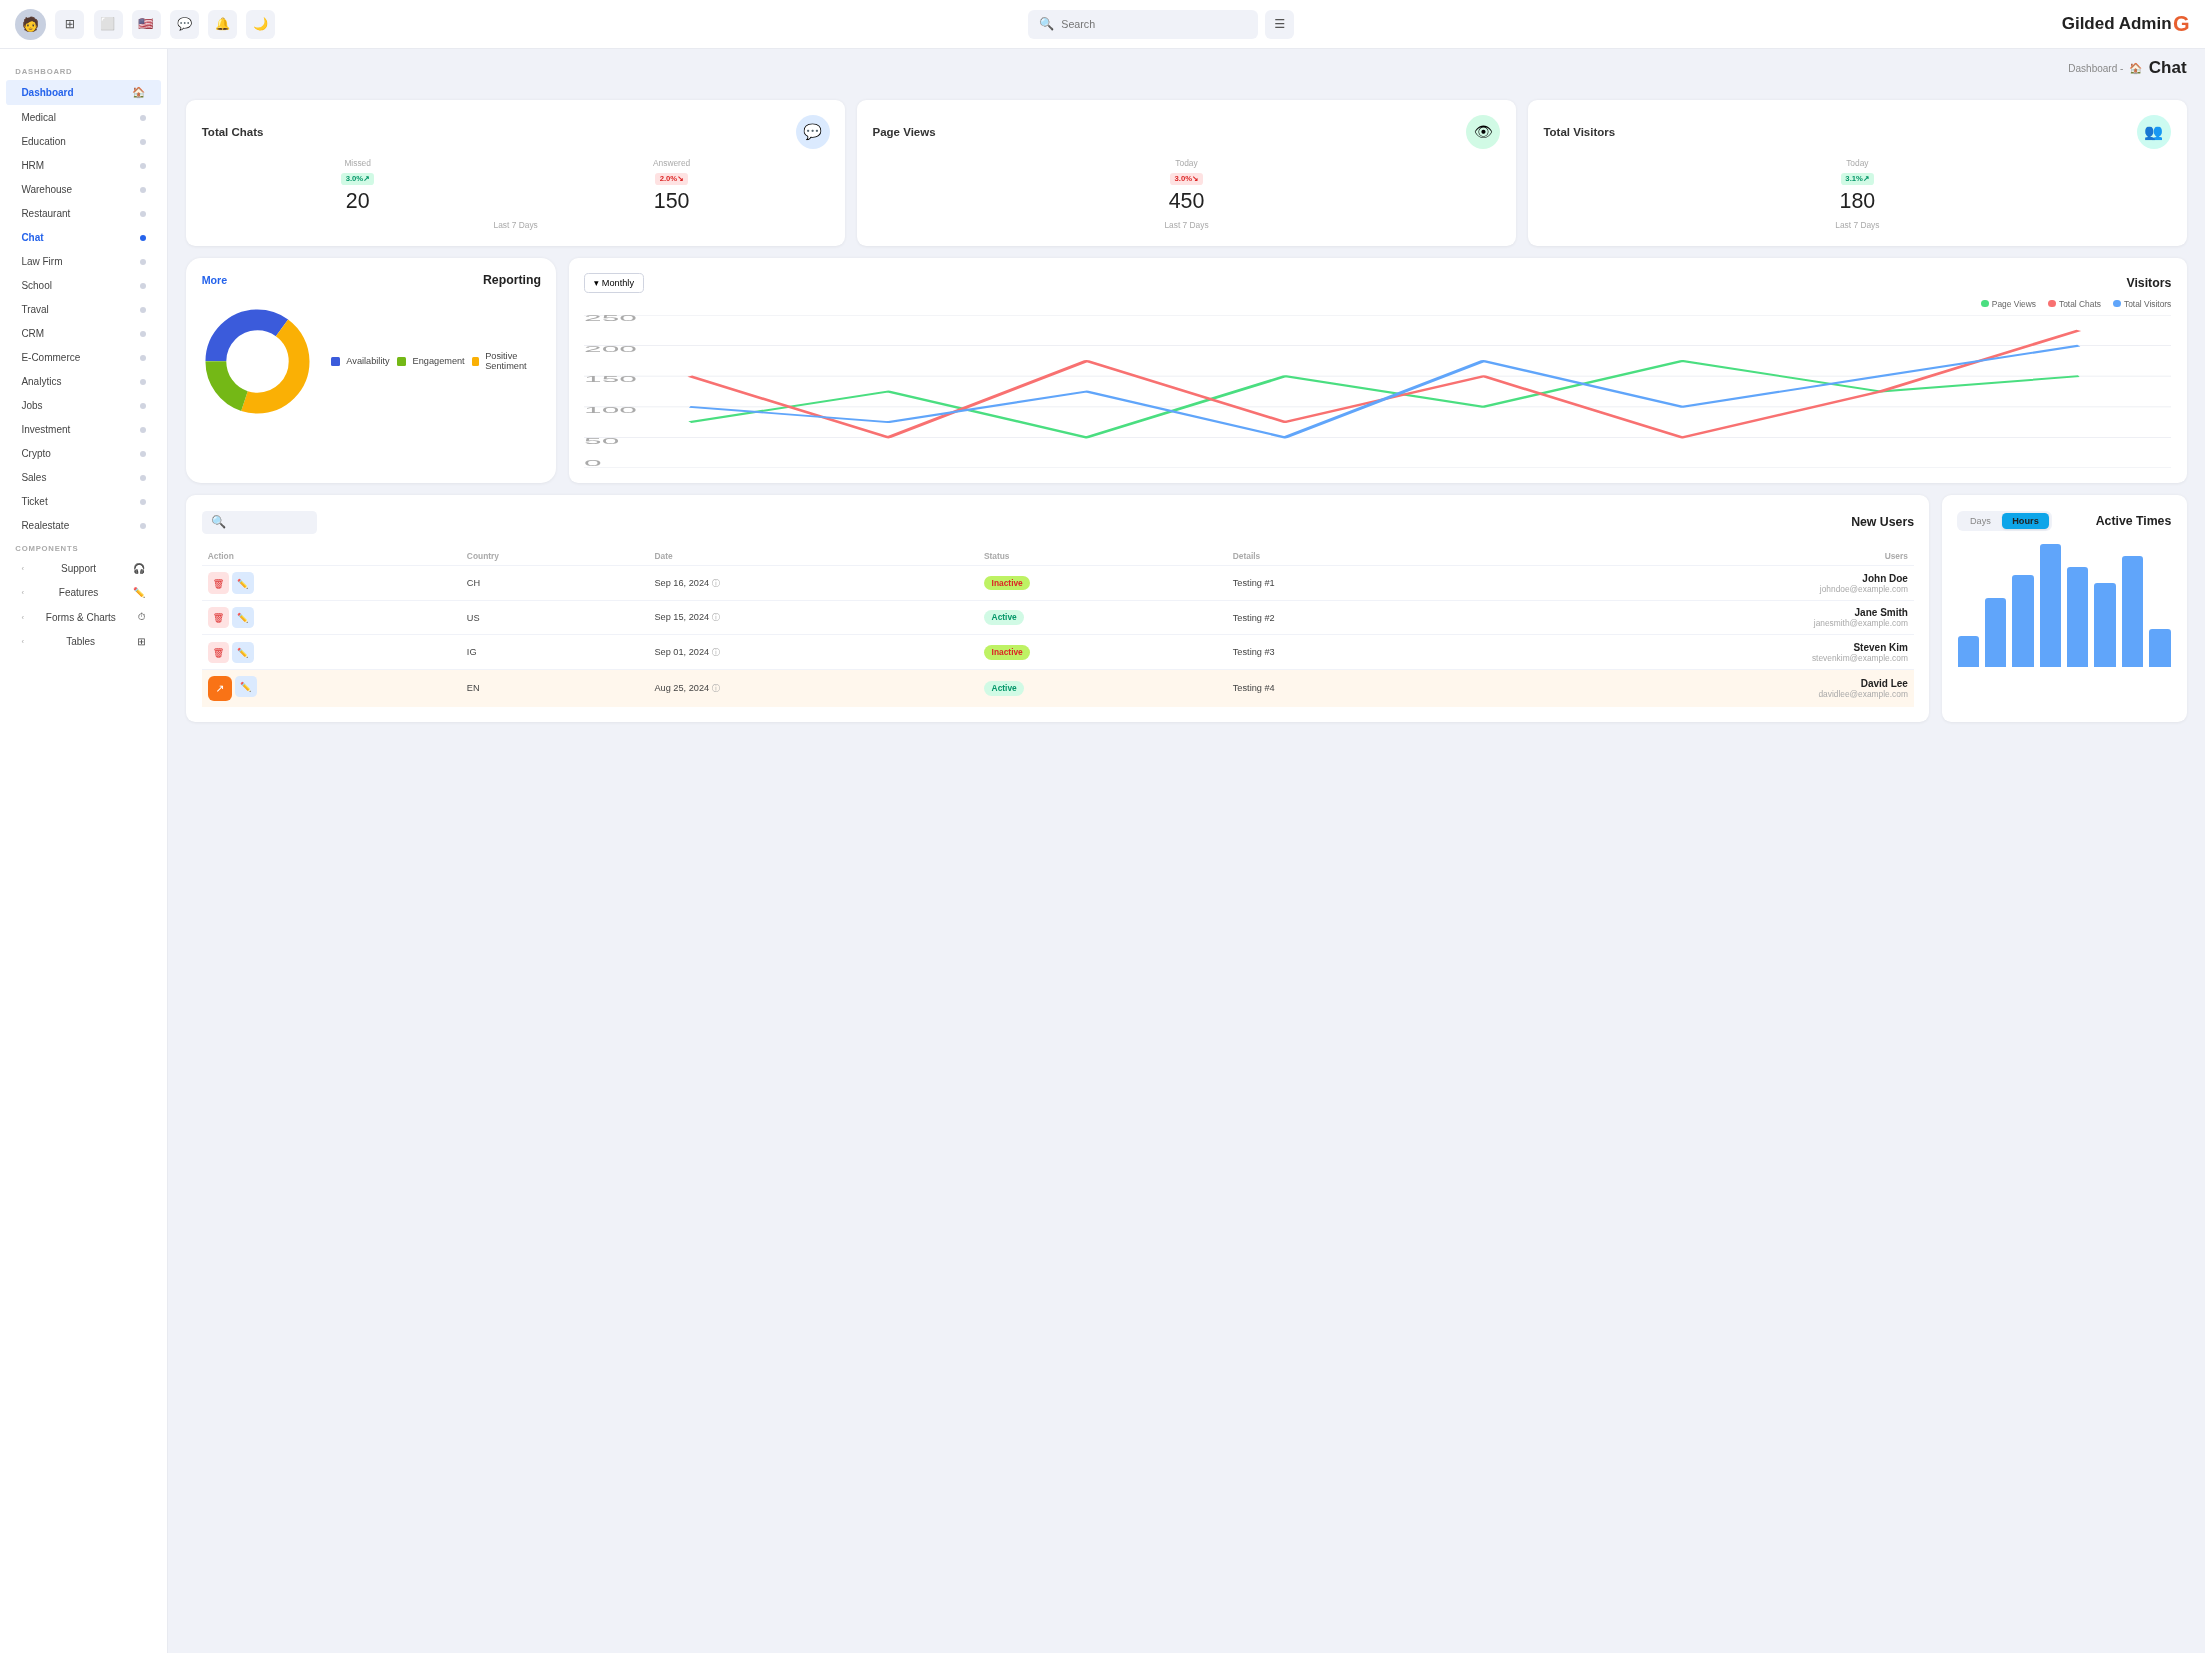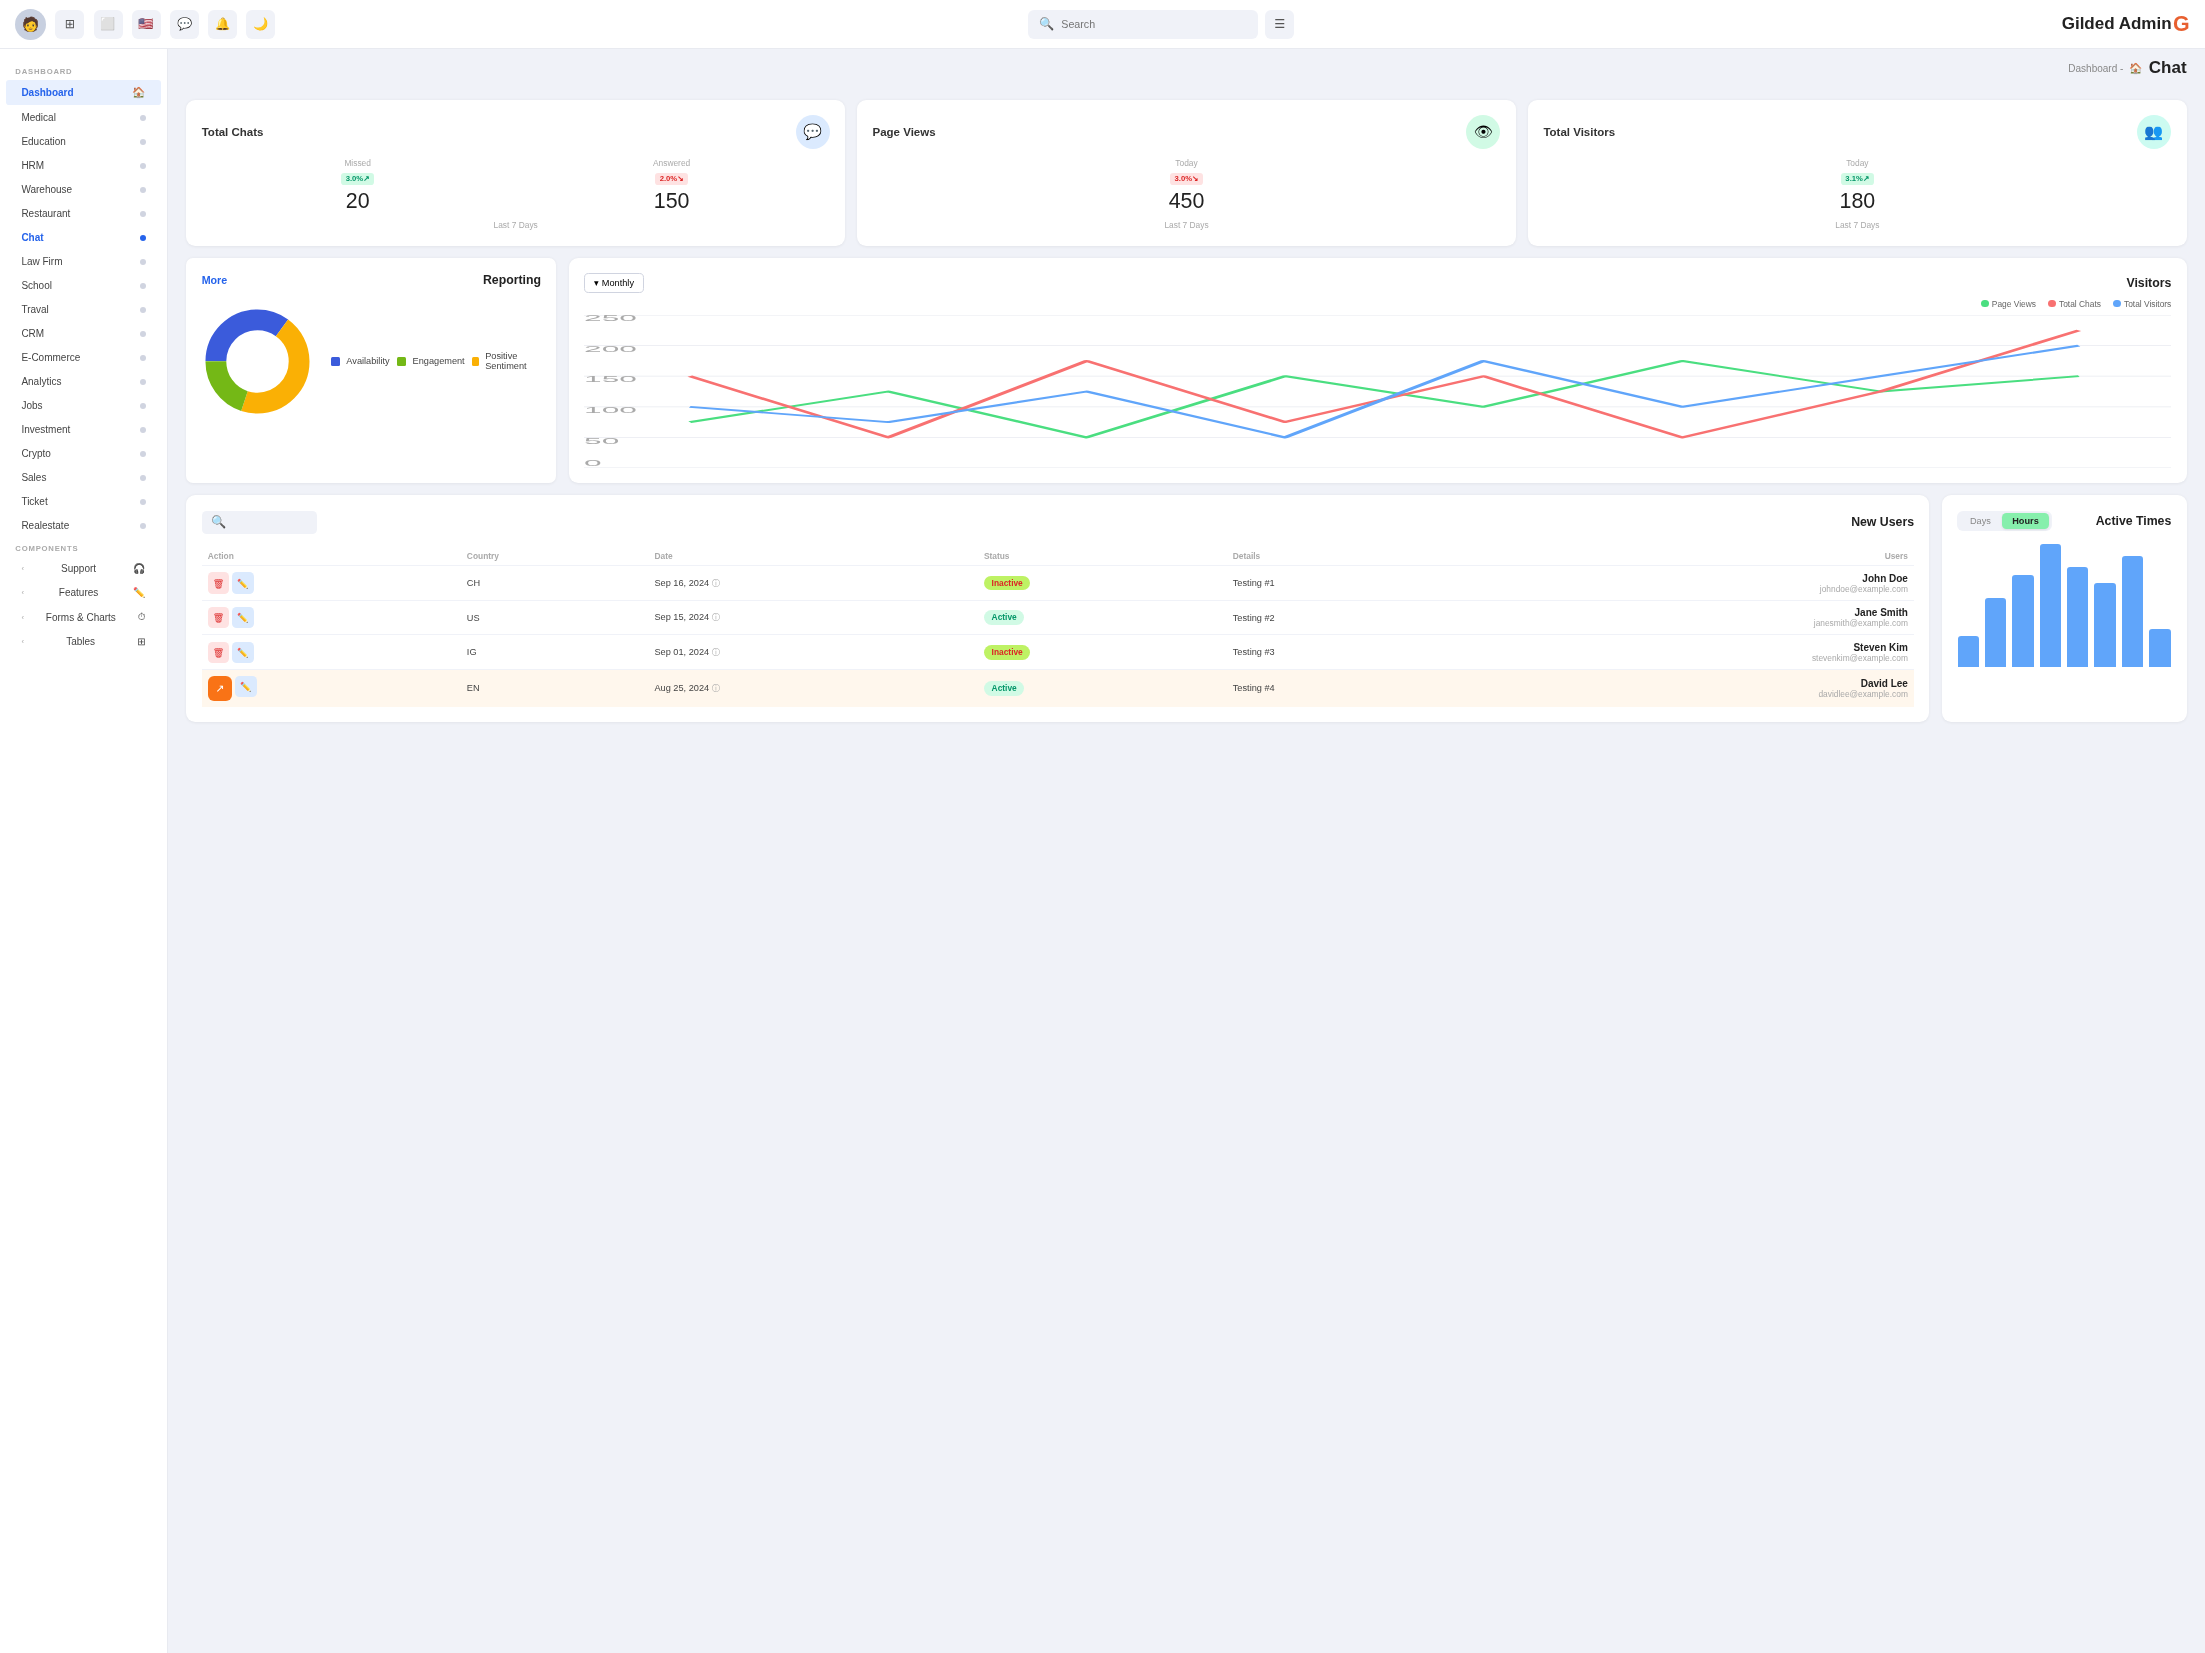--- a/index.html
+++ b/index.html
@@ -105,21 +105,21 @@
     .stat-number { font-size: 21.4px; font-weight: 400; color: #222; }
     .stat-footer { font-size: 8.4px; color: #aaa; text-align: center; margin-top: 6.1px; }
 
     
     .charts-row { display: flex; gap: 12.3px; padding: 12.3px 18.4px 0; }
 
     
     .donut-card {
       flex: 0 0 260px;
       background: #fff;
-      border-radius: 7px;
+      border-radius: 15px;
       padding: 15.3px;
       box-shadow: 0 0.8px 3.1px rgba(0,0,0,0.06);
     }
     .donut-card-header { display: flex; justify-content: space-between; align-items: center; margin-bottom: 12.3px; }
     .donut-more { color: #2563eb; font-size: 10.7px; font-weight: 600; }
     .donut-reporting { font-size: 12.3px; font-weight: 700; color: #222; }
     .donut-body { display: flex; align-items: center; gap: 18.4px; }
     .donut-svg { width: 123px; height: 123px; }
     .legend { display: flex; flex-direction: row; gap: 7.7px; }
     .legend-item { display: flex; align-items: center; gap: 6.1px; font-size: 9.2px; color: #444; }
@@ -175,21 +175,21 @@
     .active-card {
       flex: 0 0 245px;
       background: #fff;
       border-radius: 9.2px;
       padding: 15.3px;
       box-shadow: 0 0.8px 3.1px rgba(0,0,0,0.06);
     }
     .active-card-header { display: flex; align-items: center; justify-content: space-between; margin-bottom: 12.3px; }
     .toggle-group { display: flex; background: #f0f2f8; border-radius: 6.1px; padding: 2.3px; }
     .toggle-btn { padding: 3.1px 10.7px; border-radius: 4.6px; border: none; font-size: 9.2px; cursor: pointer; color: #888; background: transparent; }
-    .toggle-btn.active { background: #86efac; color: #222; font-weight: 600; box-shadow: 0 0.8px 2.3px rgba(0,0,0,0.1); }
+    .toggle-btn.active { background: #0ea5e9; color: #222; font-weight: 600; box-shadow: 0 0.8px 2.3px rgba(0,0,0,0.1); }
     .active-times-title { font-size: 12.3px; font-weight: 700; color: #222; }
     .bar-chart { display: flex; align-items: flex-end; justify-content: space-around; height: 123px; gap: 4.6px; }
     .bar-col { display: flex; flex-direction: column; align-items: center; gap: 3.1px; }
     .bar { background: #60a5fa; border-radius: 3.1px 3.1px 0 0; width: 21.4px; }
 
     
     .svg-chart { width: 100%; height: 153px; }
   </style>
 </head>
 <body>

